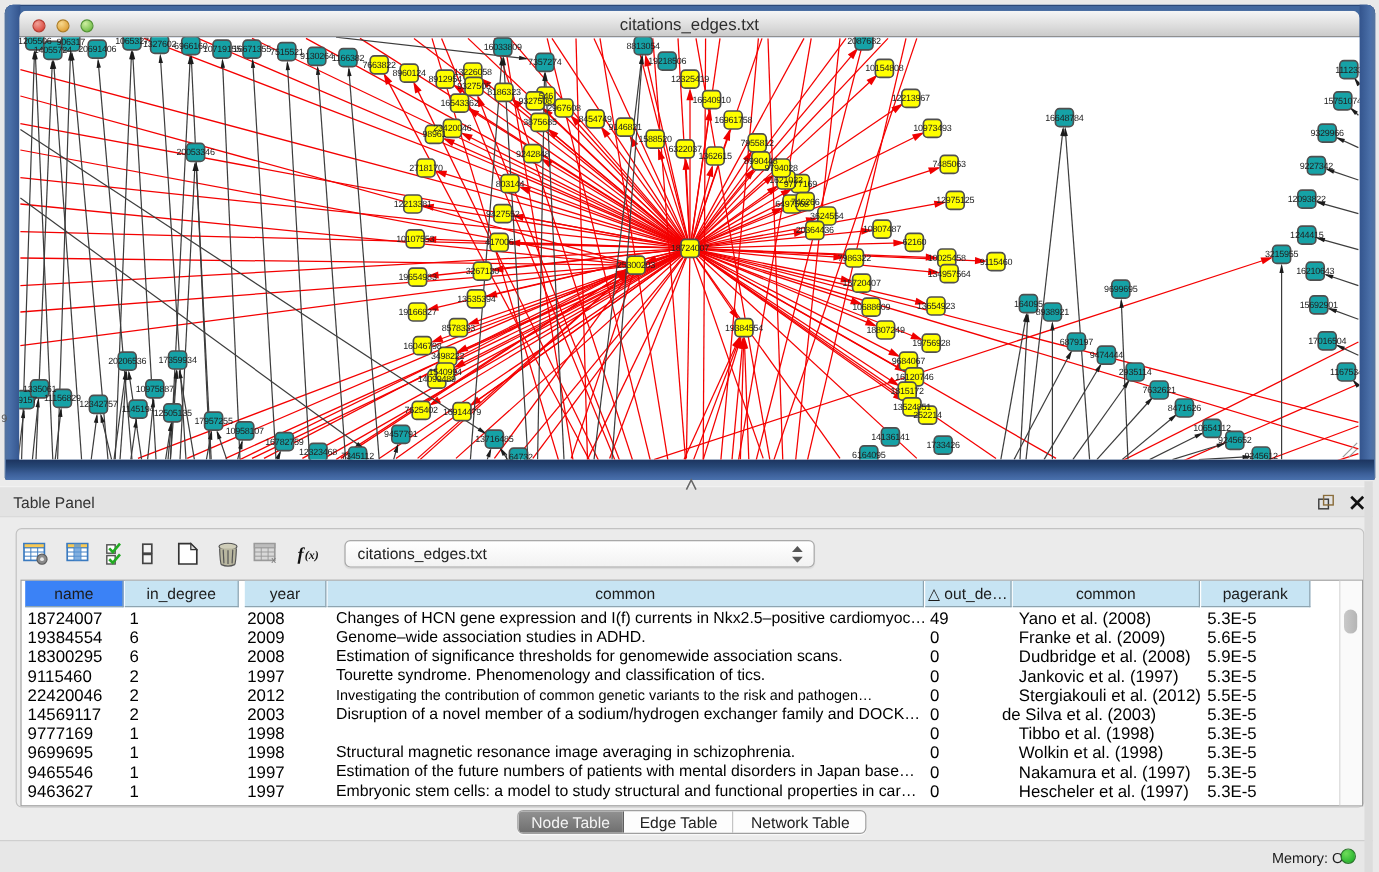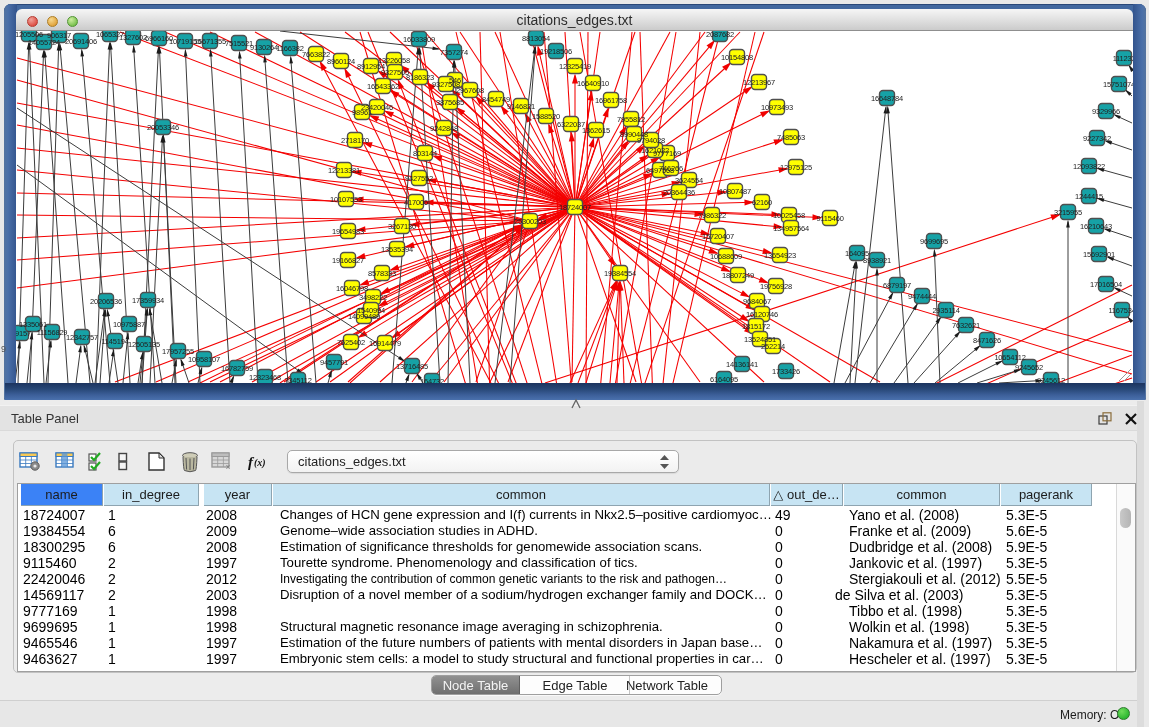--- a/index.html
+++ b/index.html
@@ -35,21 +35,21 @@
 .tr span{position:absolute;top:0;line-height:16px;white-space:nowrap}
 #vscroll{left:1116px;top:484px;width:19px;height:187px;background:#fafafa;
  border-left:1px solid #d9d9d9;}
 #vthumb{left:1120px;top:508px;width:11px;height:20px;background:linear-gradient(90deg,#c9c9c9,#b4b4b4);
  border-radius:6px;}
 #tabs{left:431px;top:675px;width:291px;height:20px;border:1px solid #9f9f9f;border-radius:5px;
  background:#fdfdfd;font-size:13px;box-shadow:0 1px 0 rgba(255,255,255,.7);}
 #tabs div{position:absolute;top:0;height:100%;line-height:19px;text-align:center;color:#222}
 #seg1{left:0;width:88px;background:linear-gradient(180deg,#919191,#6f6f6f);color:#f4f4f4 !important;
  border-radius:4px 0 0 4px;border-right:1px solid #5f5f5f;}
-#seg2{left:89px;width:109px;border-right:1px solid #c4c4c4;}
+#seg2{left:89px;width:90px;border-right:1px solid #c4c4c4;}
 #seg3{left:180px;width:110px;}
 #statusbar{left:0;top:700px;width:1144px;height:27px;background:#e7e7e7;border-top:1px solid #cfcfcf;}
 #memtxt{left:1060px;top:708px;font-size:12px;color:#1c1c1c;}
 #memdot{left:1117px;top:707px;width:13px;height:13px;border-radius:50%;
  background:radial-gradient(circle at 35% 30%,#6fdc5a,#2eb832 70%);border:1.5px solid #2c7a2c;}
 #rstrip2{left:1137px;top:401px;width:7px;height:326px;background:#dcdcdc;}
 </style></head>
 <body>
 <div id="frame" class="abs">
     <div class="lft"></div>

